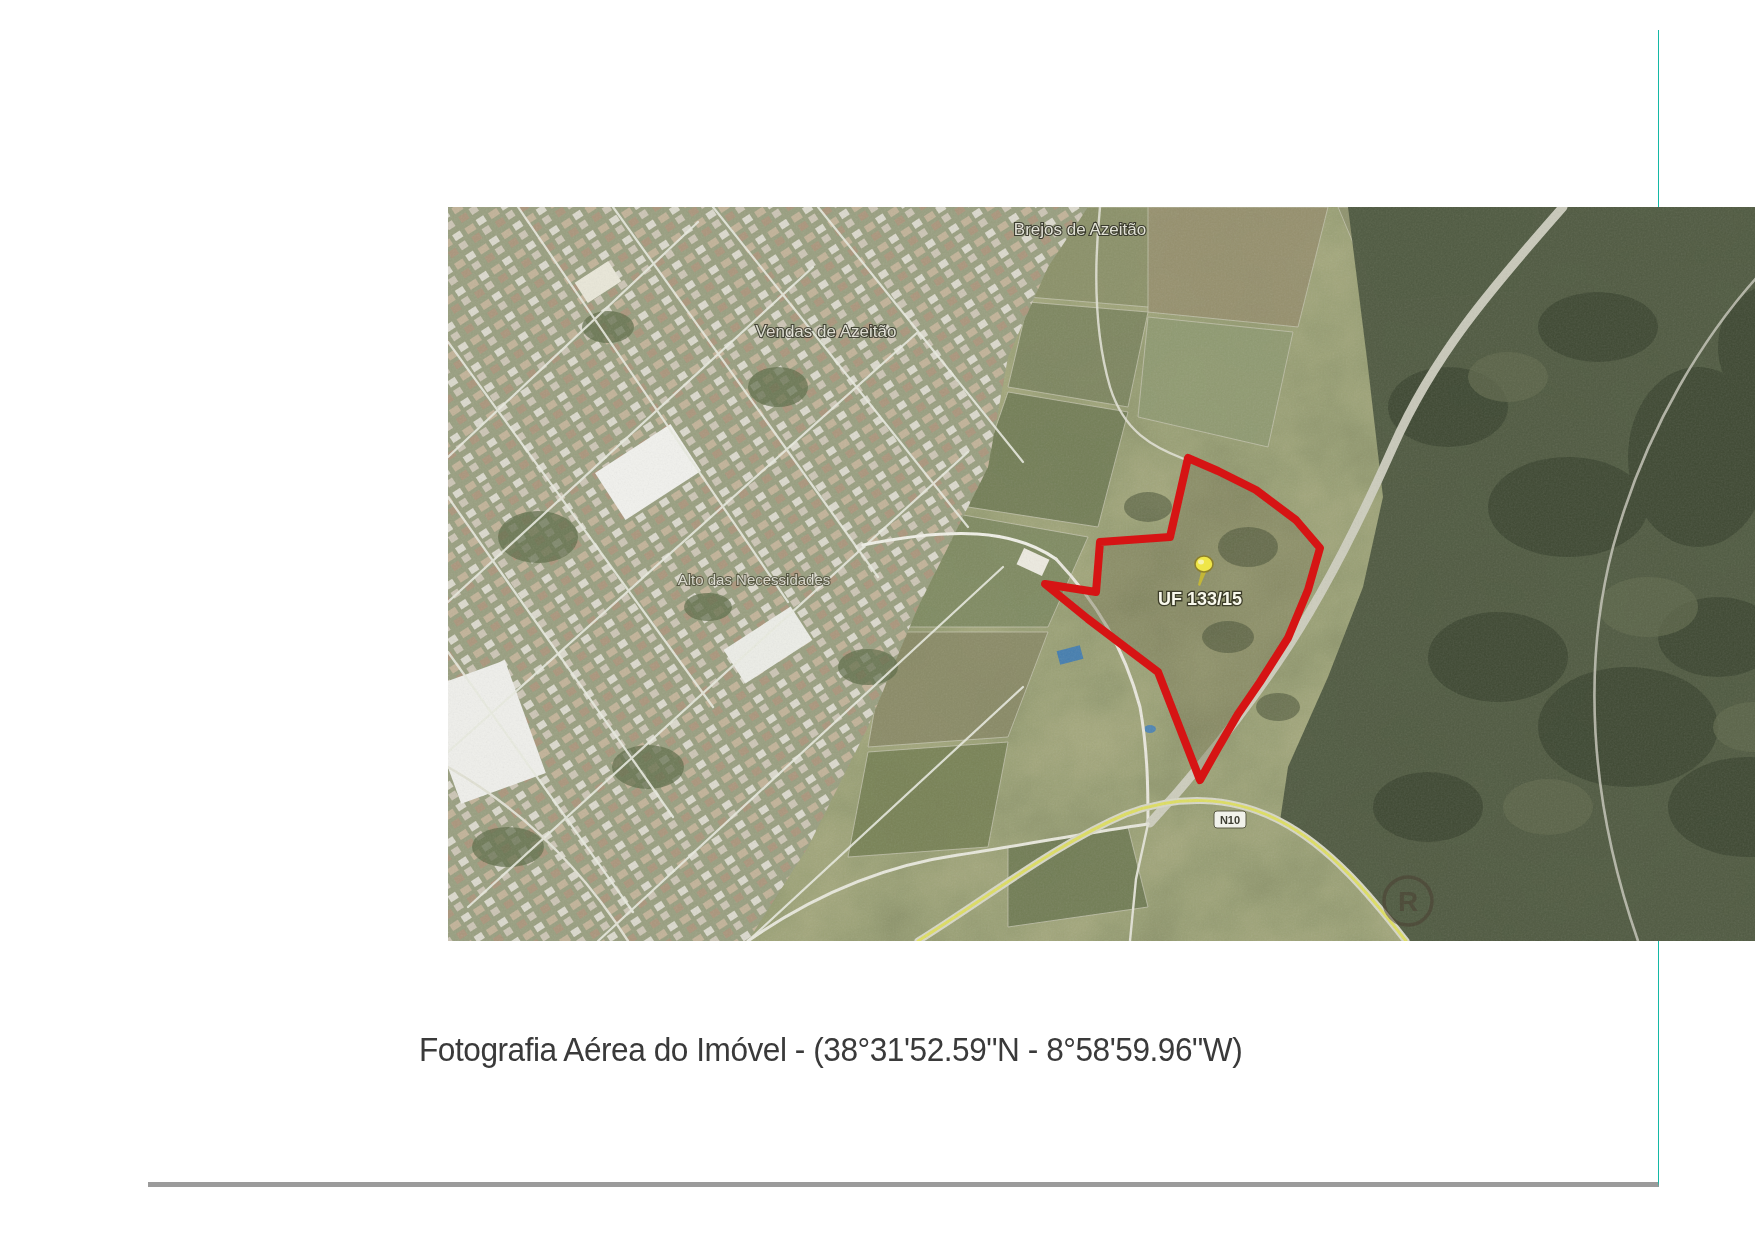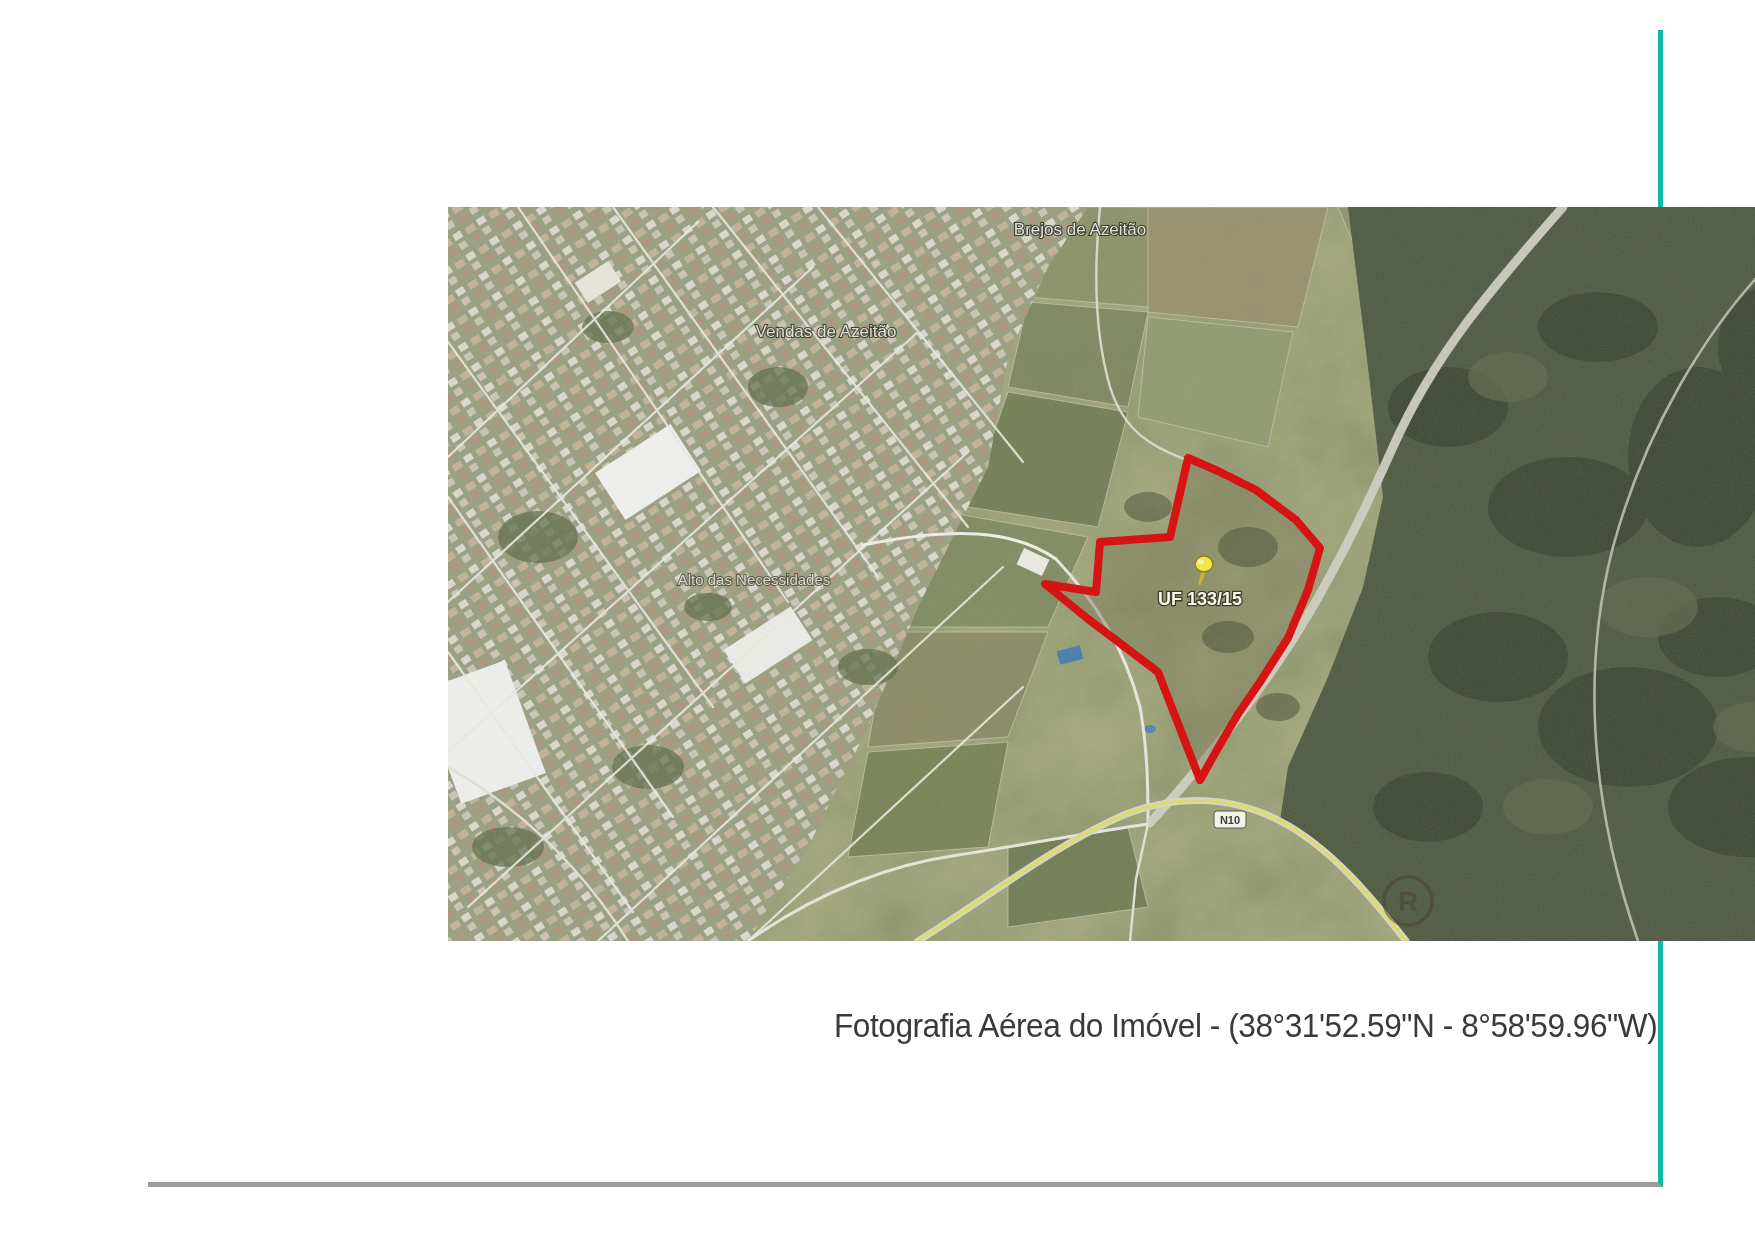--- a/index.html
+++ b/index.html
@@ -1,23 +1,23 @@
 <!DOCTYPE html>
 <html><head>
 <meta charset="utf-8">
 <style>
   html,body{margin:0;padding:0;background:#ffffff;}
   .canvas{position:relative;width:1755px;height:1241px;background:#ffffff;overflow:hidden;
           font-family:"Liberation Sans",sans-serif;}
   .page{position:absolute;left:148px;top:30px;width:1510px;height:1152px;background:#ffffff;
-        border-right:5px solid #14b8a6;border-bottom:5px solid #9b9b9b;}
+        border-right:1px solid #14b8a6;border-bottom:5px solid #9b9b9b;}
   .photo{position:absolute;left:300px;top:177px;width:1338px;height:734px;overflow:hidden;
          filter:blur(0.6px) saturate(0.92) contrast(0.97);}
   .photo svg{display:block;}
-  .caption-wrap{position:absolute;left:240px;top:976px;width:1300px;text-align:right;}
+  .caption-wrap{position:absolute;left:240px;top:1000px;width:1300px;text-align:left;}
   .caption{display:inline-block;font-size:34px;color:#3a3a3a;letter-spacing:-0.5px;
            transform:scaleX(0.93);white-space:nowrap;}
   .maplabel{font-family:"Liberation Sans",sans-serif;paint-order:stroke;}
 </style>
 </head>
 <body>
 
 <div class="canvas">
   <div class="page">
 

